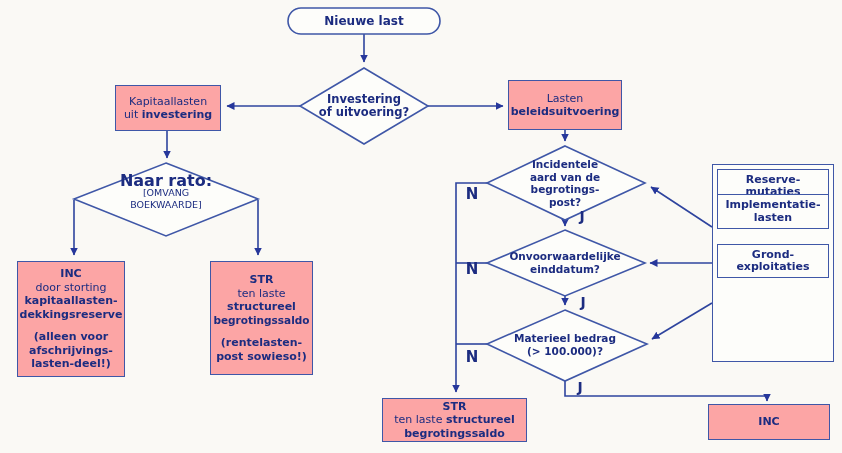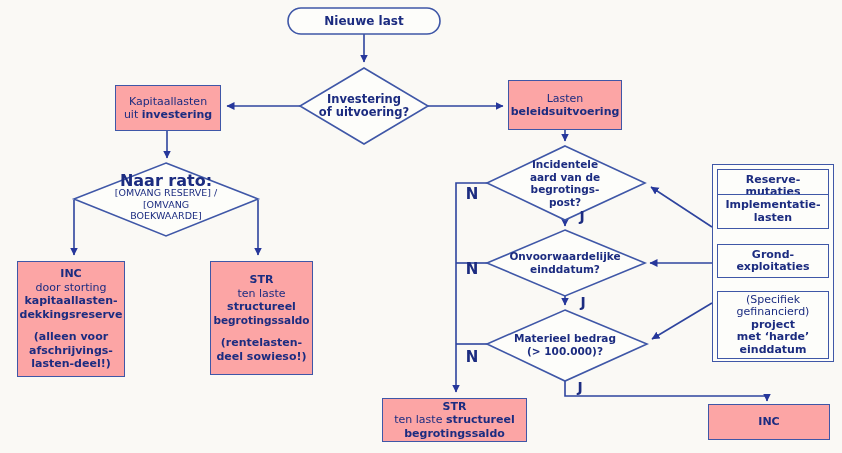--- a/index.html
+++ b/index.html
@@ -81,21 +81,20 @@
     <div><span>uit</span> <span class="b">investering</span></div>
   </div>
 
   <div class="abs box txt" style="left:508px;top:80px;width:114px;height:50px;">
     <div>Lasten</div>
     <div class="b">beleidsuitvoering</div>
   </div>
 
   <div class="abs" style="left:86px;top:174px;width:160px;text-align:center;">
     <div class="b" style="font-size:16px;line-height:13px;">Naar rato:</div>
-    <div class="small">[OMVANG RESERVE] /</div>
     <div class="small">[OMVANG</div>
     <div class="small">BOEKWAARDE]</div>
   </div>
 
   <div class="abs box txt" style="left:17px;top:261px;width:108px;height:116px;">
     <div class="b">INC</div>
     <div>door storting</div>
     <div class="b">kapitaallasten-</div>
     <div class="b">dekkingsreserve</div>
     <div class="gap"></div>
@@ -104,21 +103,21 @@
     <div class="bi">lasten-deel!)</div>
   </div>
 
   <div class="abs box txt" style="left:210px;top:261px;width:103px;height:114px;">
     <div class="b">STR</div>
     <div>ten laste</div>
     <div class="b">structureel</div>
     <div class="b" style="font-size:10.5px;">begrotingssaldo</div>
     <div class="gap"></div>
     <div class="bi">(rentelasten-</div>
-    <div class="bi">deel sowieso!)</div>
+    <div class="bi">post sowieso!)</div>
   </div>
 
   <div class="abs dec" style="left:505px;top:158px;width:120px;">
     <div>Incidentele</div>
     <div>aard van de</div>
     <div>begrotings-</div>
     <div>post?</div>
   </div>
 
   <div class="abs dec" style="left:495px;top:250px;width:140px;">
@@ -154,22 +153,15 @@
       <div>mutaties</div>
     </div>
     <div class="panelitem" style="position:absolute;left:4px;top:29px;width:110px;height:33px;">
       <div>Implementatie-</div>
       <div>lasten</div>
     </div>
     <div class="panelitem" style="position:absolute;left:4px;top:79px;width:110px;height:32px;">
       <div>Grond-</div>
       <div>exploitaties</div>
     </div>
-    <div class="panelitem" style="position:absolute;left:4px;top:126px;width:110px;height:66px;">
-      <div style="font-weight:normal;">(Specifiek</div>
-      <div style="font-weight:normal;">gefinancierd)</div>
-      <div>project</div>
-      <div>met ‘harde’</div>
-      <div>einddatum</div>
-    </div>
   </div>
 
 </div>
 
 </body></html>

